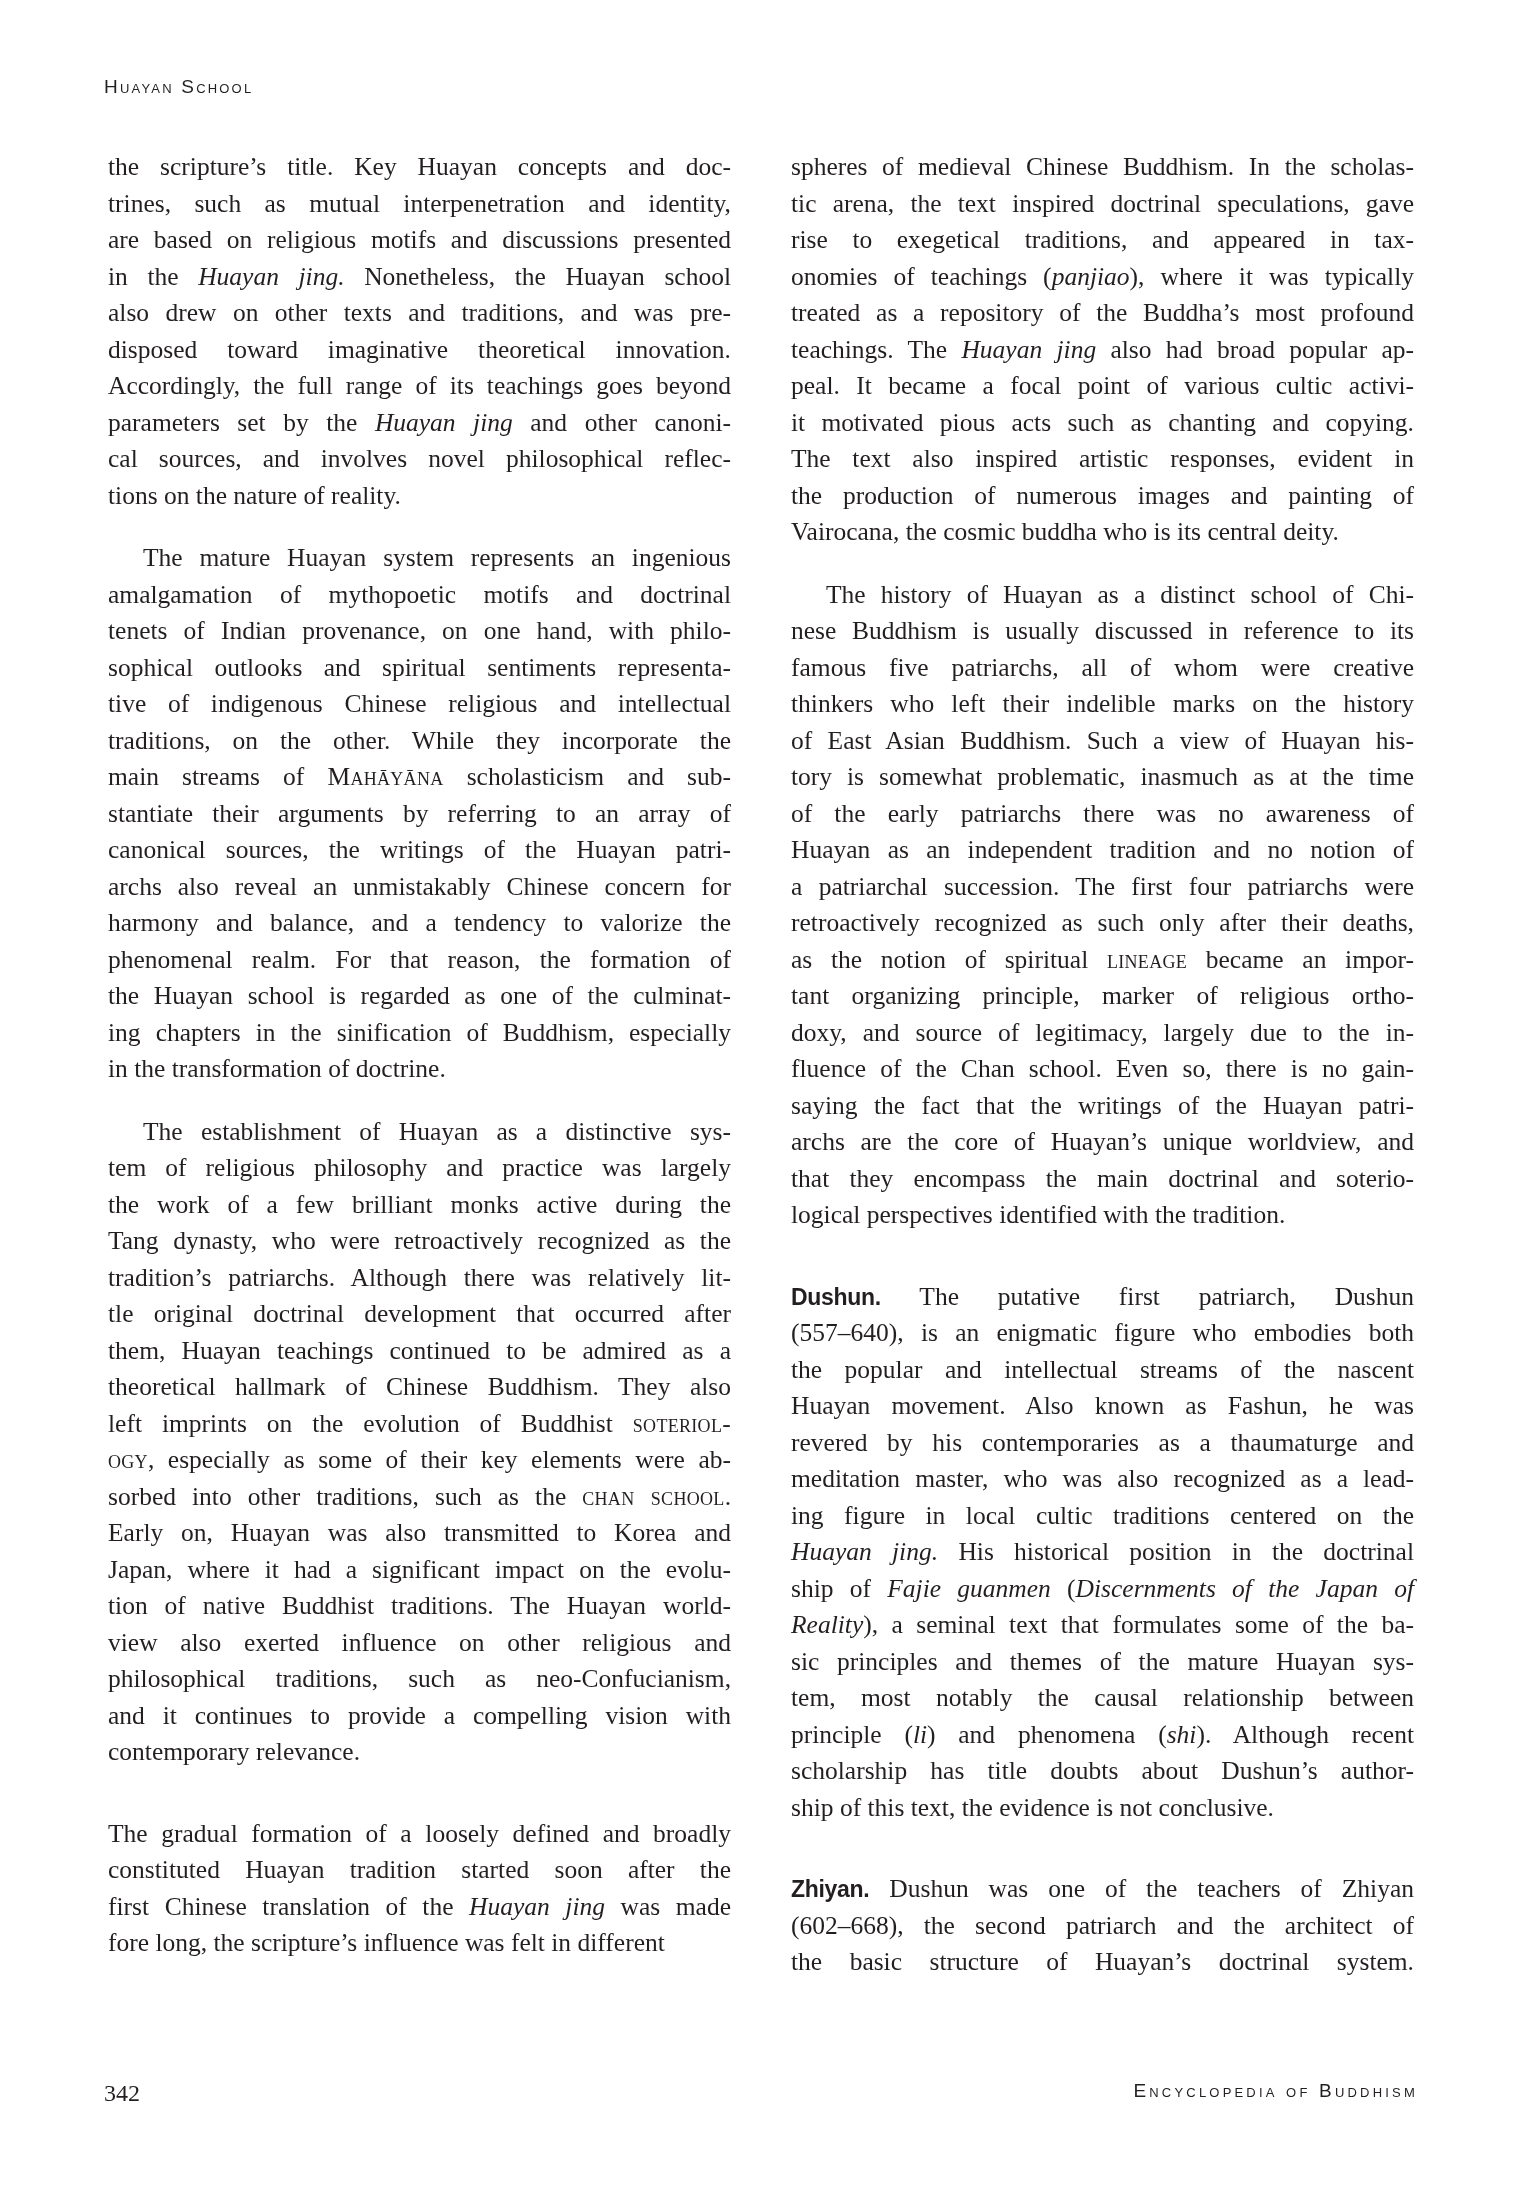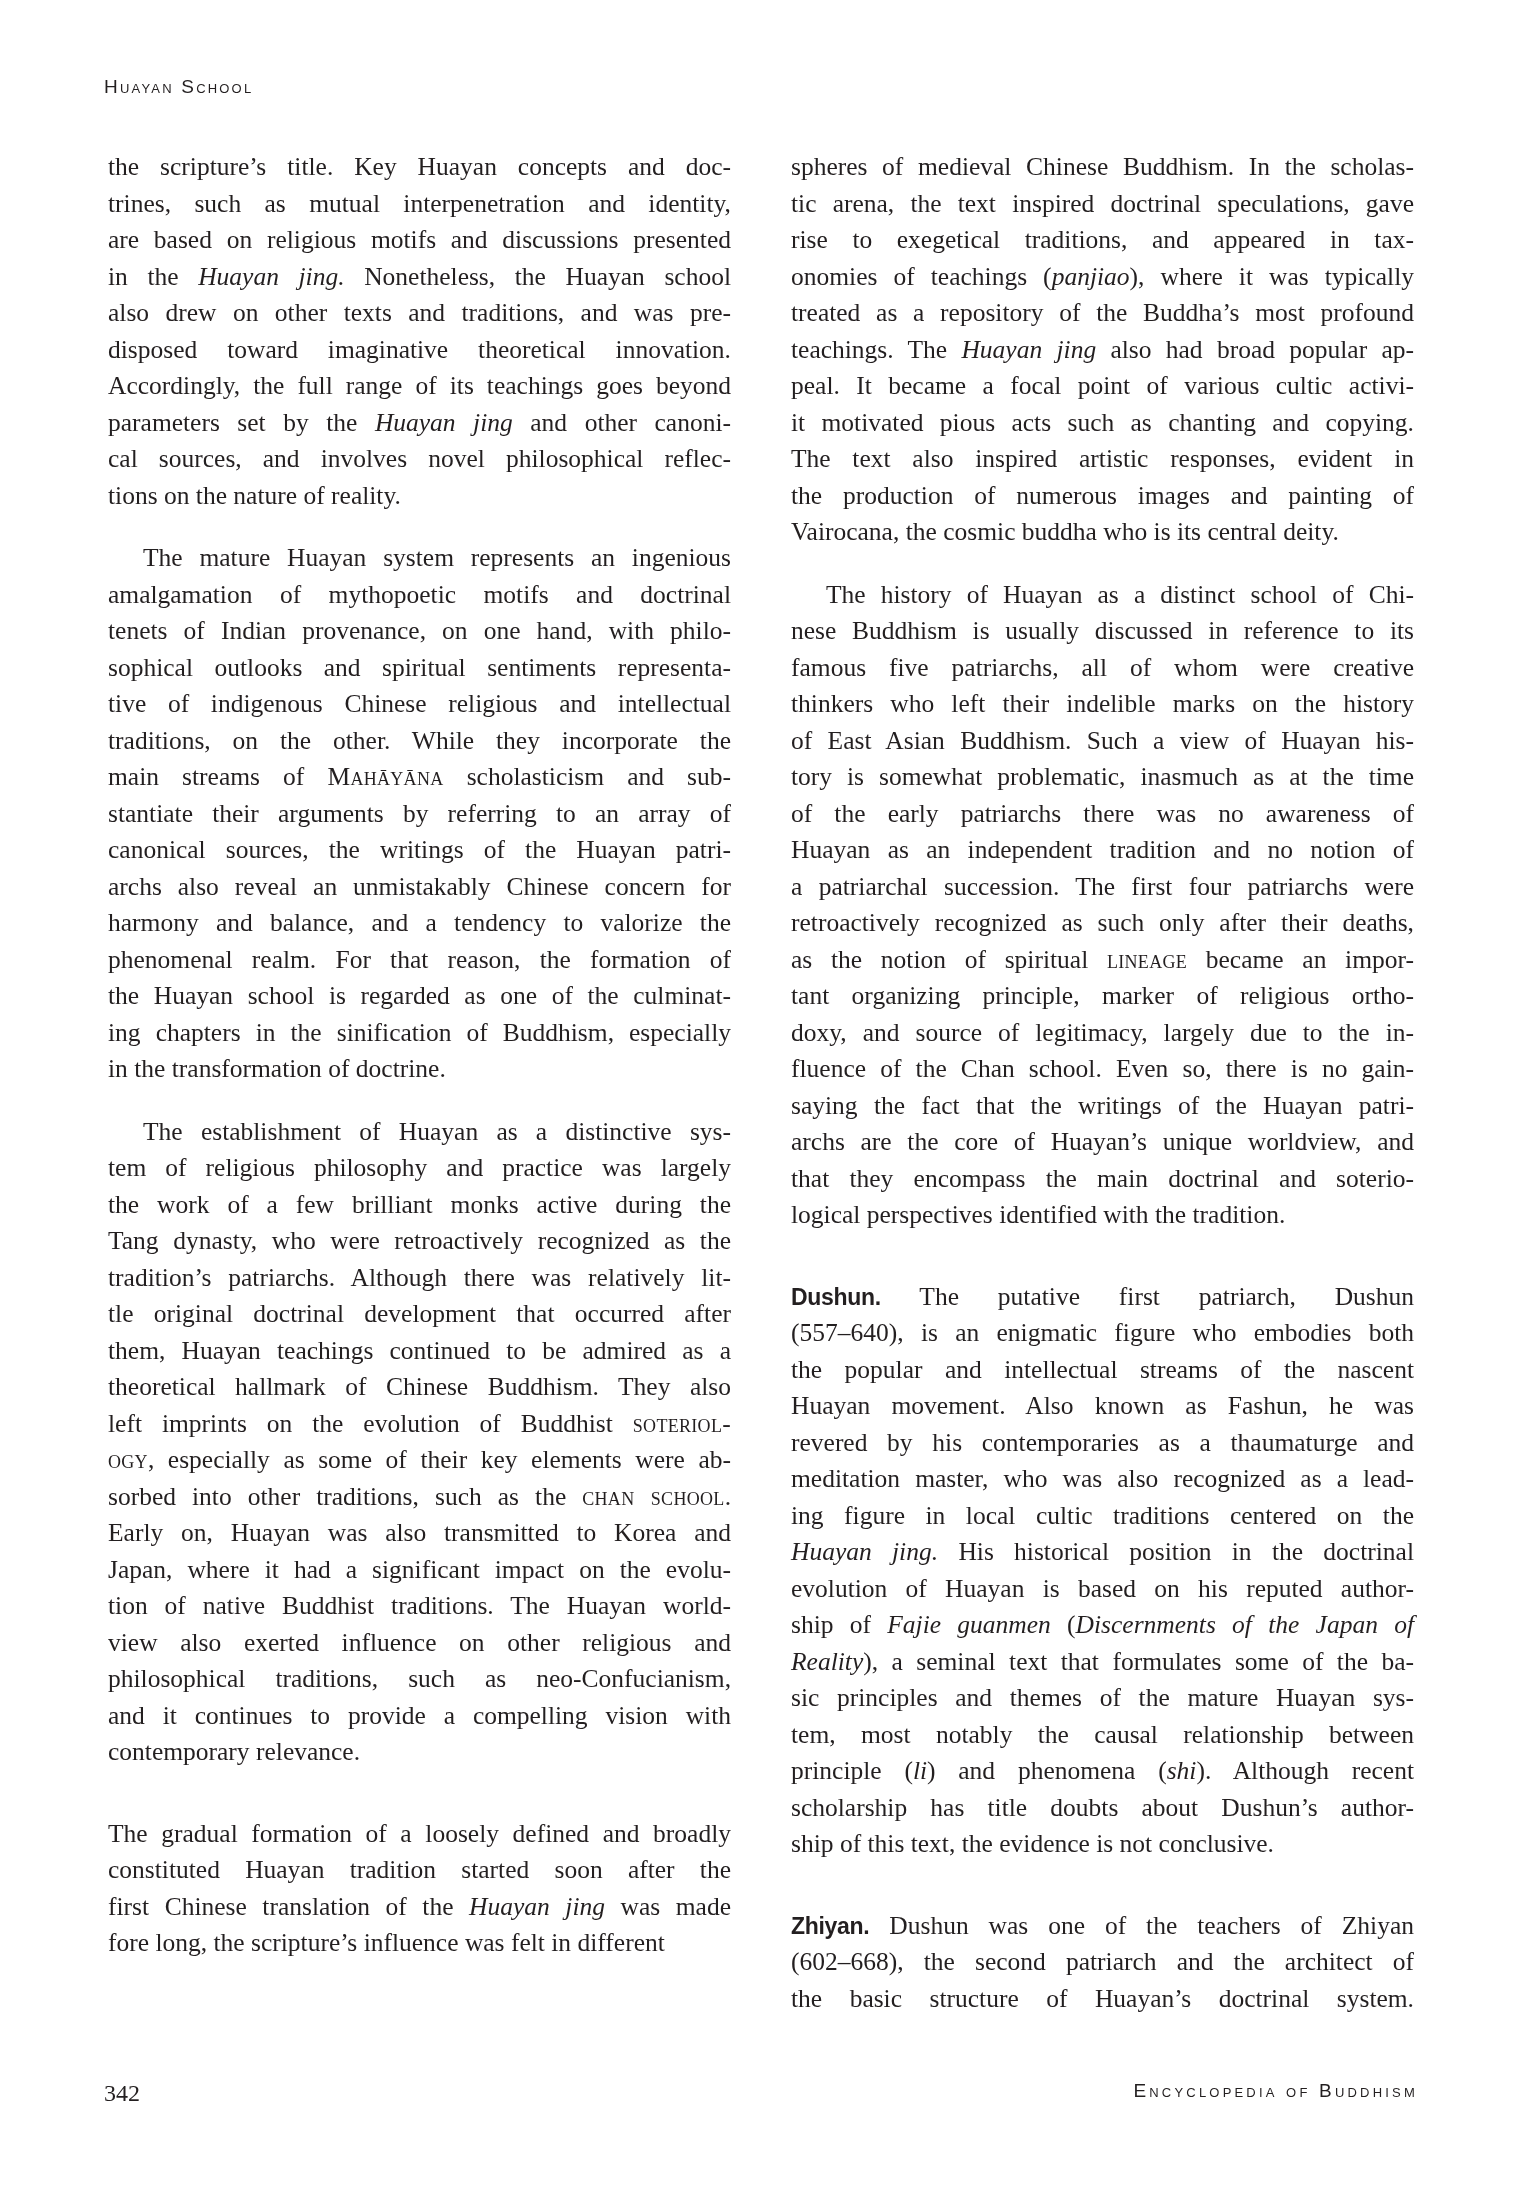--- a/index.html
+++ b/index.html
@@ -139,21 +139,20 @@
     <div class="gap-full"></div>
     <div class="para">
       <span class="line"><span class="bold-head">Dushun.</span><span> The putative first patriarch, Dushun</span></span>
       <span class="line"><span>(557–640), is an enigmatic figure who embodies both</span></span>
       <span class="line"><span>the popular and intellectual streams of the nascent</span></span>
       <span class="line"><span>Huayan movement. Also known as Fashun, he was</span></span>
       <span class="line"><span>revered by his contemporaries as a thaumaturge and</span></span>
       <span class="line"><span>meditation master, who was also recognized as a lead-</span></span>
       <span class="line"><span>ing figure in local cultic traditions centered on the</span></span>
       <span class="line"><span class="it">Huayan jing.</span><span> His historical position in the doctrinal</span></span>
-      <span class="line"><span>evolution of Huayan is based on his reputed author-</span></span>
       <span class="line"><span>ship of </span><span class="it">Fajie guanmen</span><span> (</span><span class="it">Discernments of the Japan of</span></span>
       <span class="line"><span class="it">Reality</span><span>), a seminal text that formulates some of the ba-</span></span>
       <span class="line"><span>sic principles and themes of the mature Huayan sys-</span></span>
       <span class="line"><span>tem, most notably the causal relationship between</span></span>
       <span class="line"><span>principle (</span><span class="it">li</span><span>) and phenomena (</span><span class="it">shi</span><span>). Although recent</span></span>
       <span class="line"><span>scholarship has title doubts about Dushun’s author-</span></span>
       <span class="line last"><span>ship of this text, the evidence is not conclusive.</span></span>
     </div>
     <div class="gap-full"></div>
     <div class="para">

